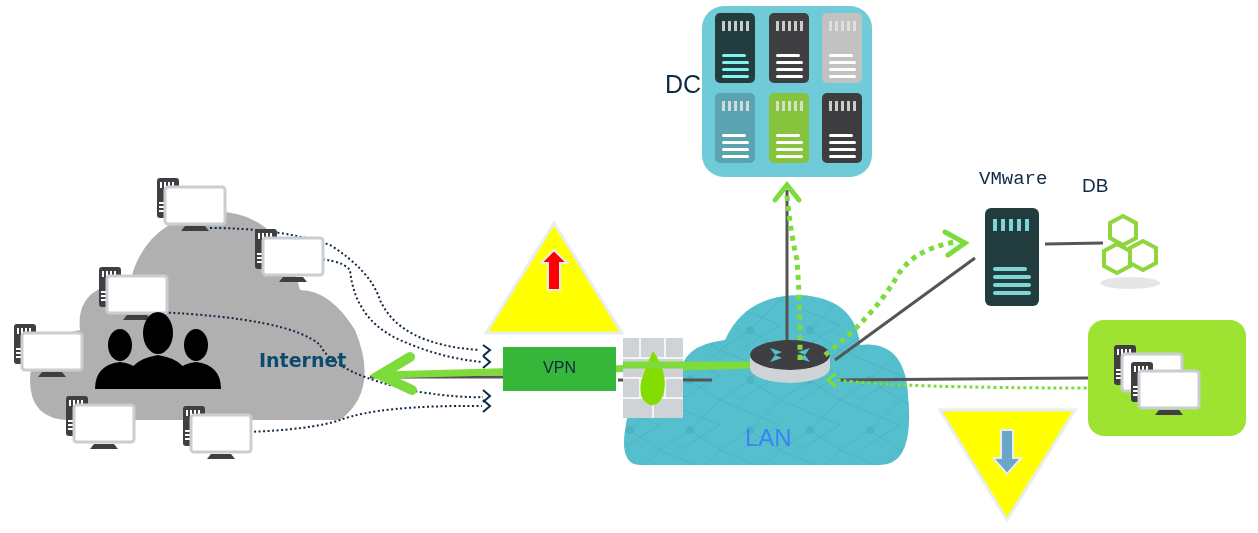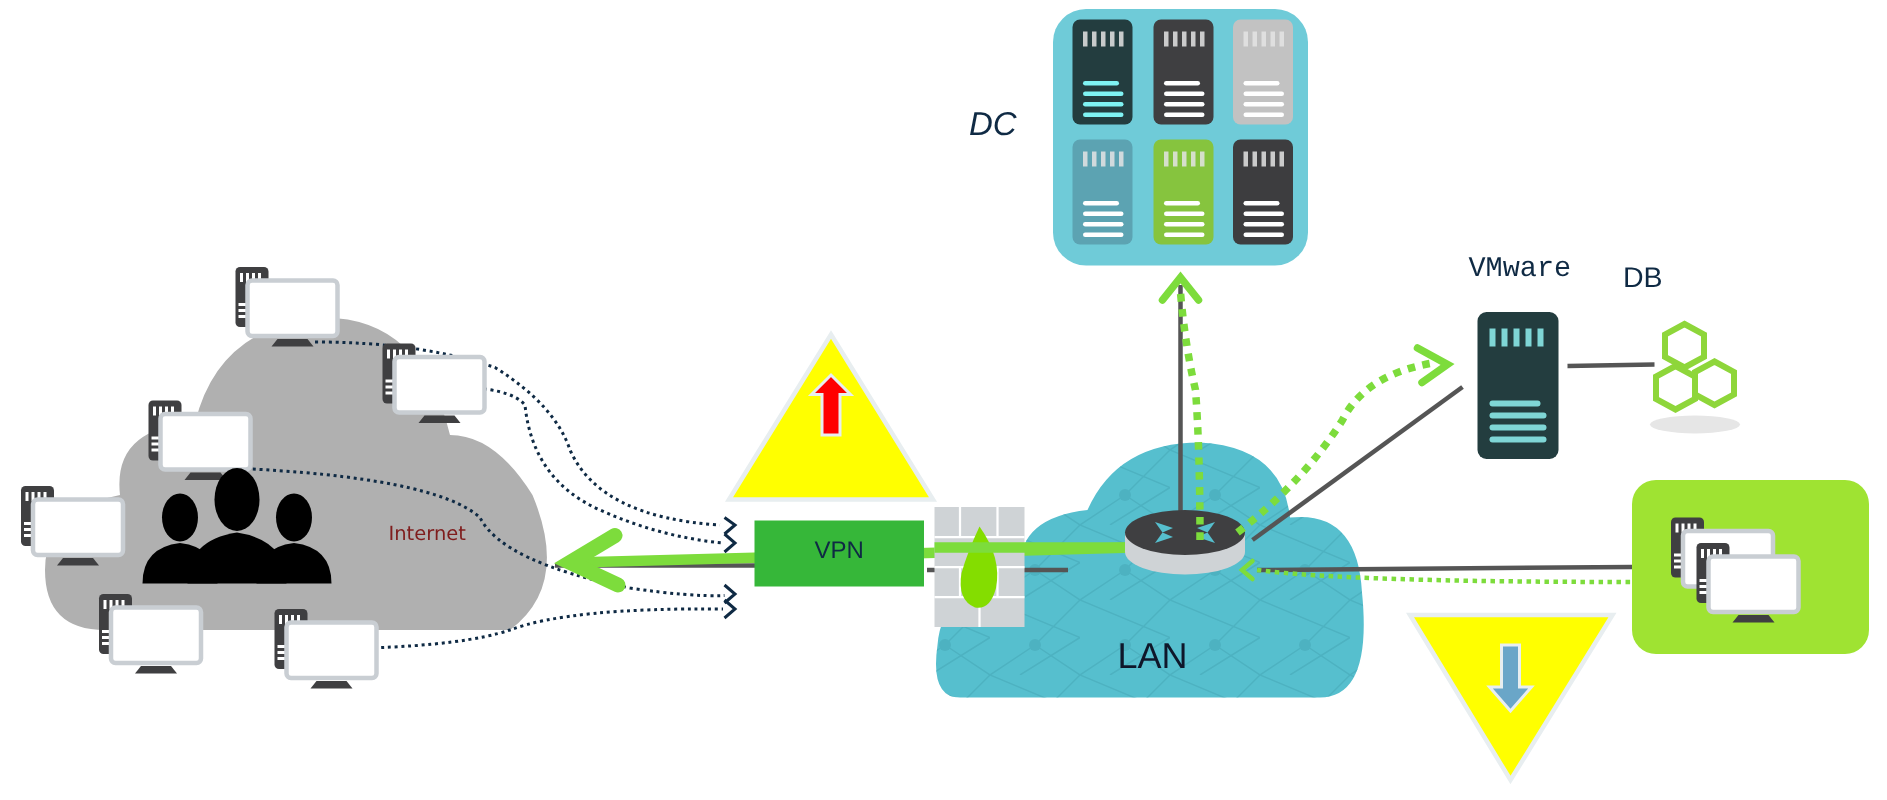--- a/index.html
+++ b/index.html
@@ -1,24 +1,24 @@
 <!DOCTYPE html>
 <html><head>
 <meta charset="utf-8">
 <style>
   html, body { margin: 0; padding: 0; background: #ffffff; }
   body { width: 1258px; height: 533px; position: relative; overflow: hidden;
          font-family: "Liberation Sans", sans-serif; }
   #canvas { position: absolute; left: 0; top: 0; }
   .lbl { position: absolute; color: #0f2a44; font-family: "Liberation Sans", sans-serif; white-space: nowrap; }
-  .lbl-dc { left: 646px; top: 70px; font-size: 22px; font-style: italic; }
+  .lbl-dc { left: 665px; top: 70px; font-size: 25px; }
   .lbl-vmware { left: 979px; top: 168px; font-size: 19px; font-family: Liberation Mono, monospace; }
   .lbl-db { left: 1082px; top: 175px; font-size: 19px; }
-  .lbl-internet { left: 259px; top: 349px; font-size: 13px; font-family: "DejaVu Sans", sans-serif; color:#7f1d1d; }
-  .lbl-lan { left: 745px; top: 424px; font-size: 24px; color:#0f172a; }
+  .lbl-internet { left: 259px; top: 349px; font-size: 19px; font-family: "DejaVu Sans", sans-serif; color:#0c4a6e;font-weight:bold; }
+  .lbl-lan { left: 745px; top: 424px; font-size: 24px; color:#3b82f6; }
   .lbl-vpn { left: 503px; top: 347px; width: 113px; height: 58px; line-height: 42px; text-align: center; font-size: 16px; color:#0f2a44; }
 </style>
 </head>
 <body>
 
 <svg id="canvas" width="1258" height="533" viewBox="0 0 1258 533" xmlns="http://www.w3.org/2000/svg">
   <defs>
     <g id="pc">
       <rect x="0" y="0" width="22" height="40" rx="3" fill="#3f3f41"></rect>
       <rect x="3" y="4" width="2" height="6" fill="#fff"></rect>

